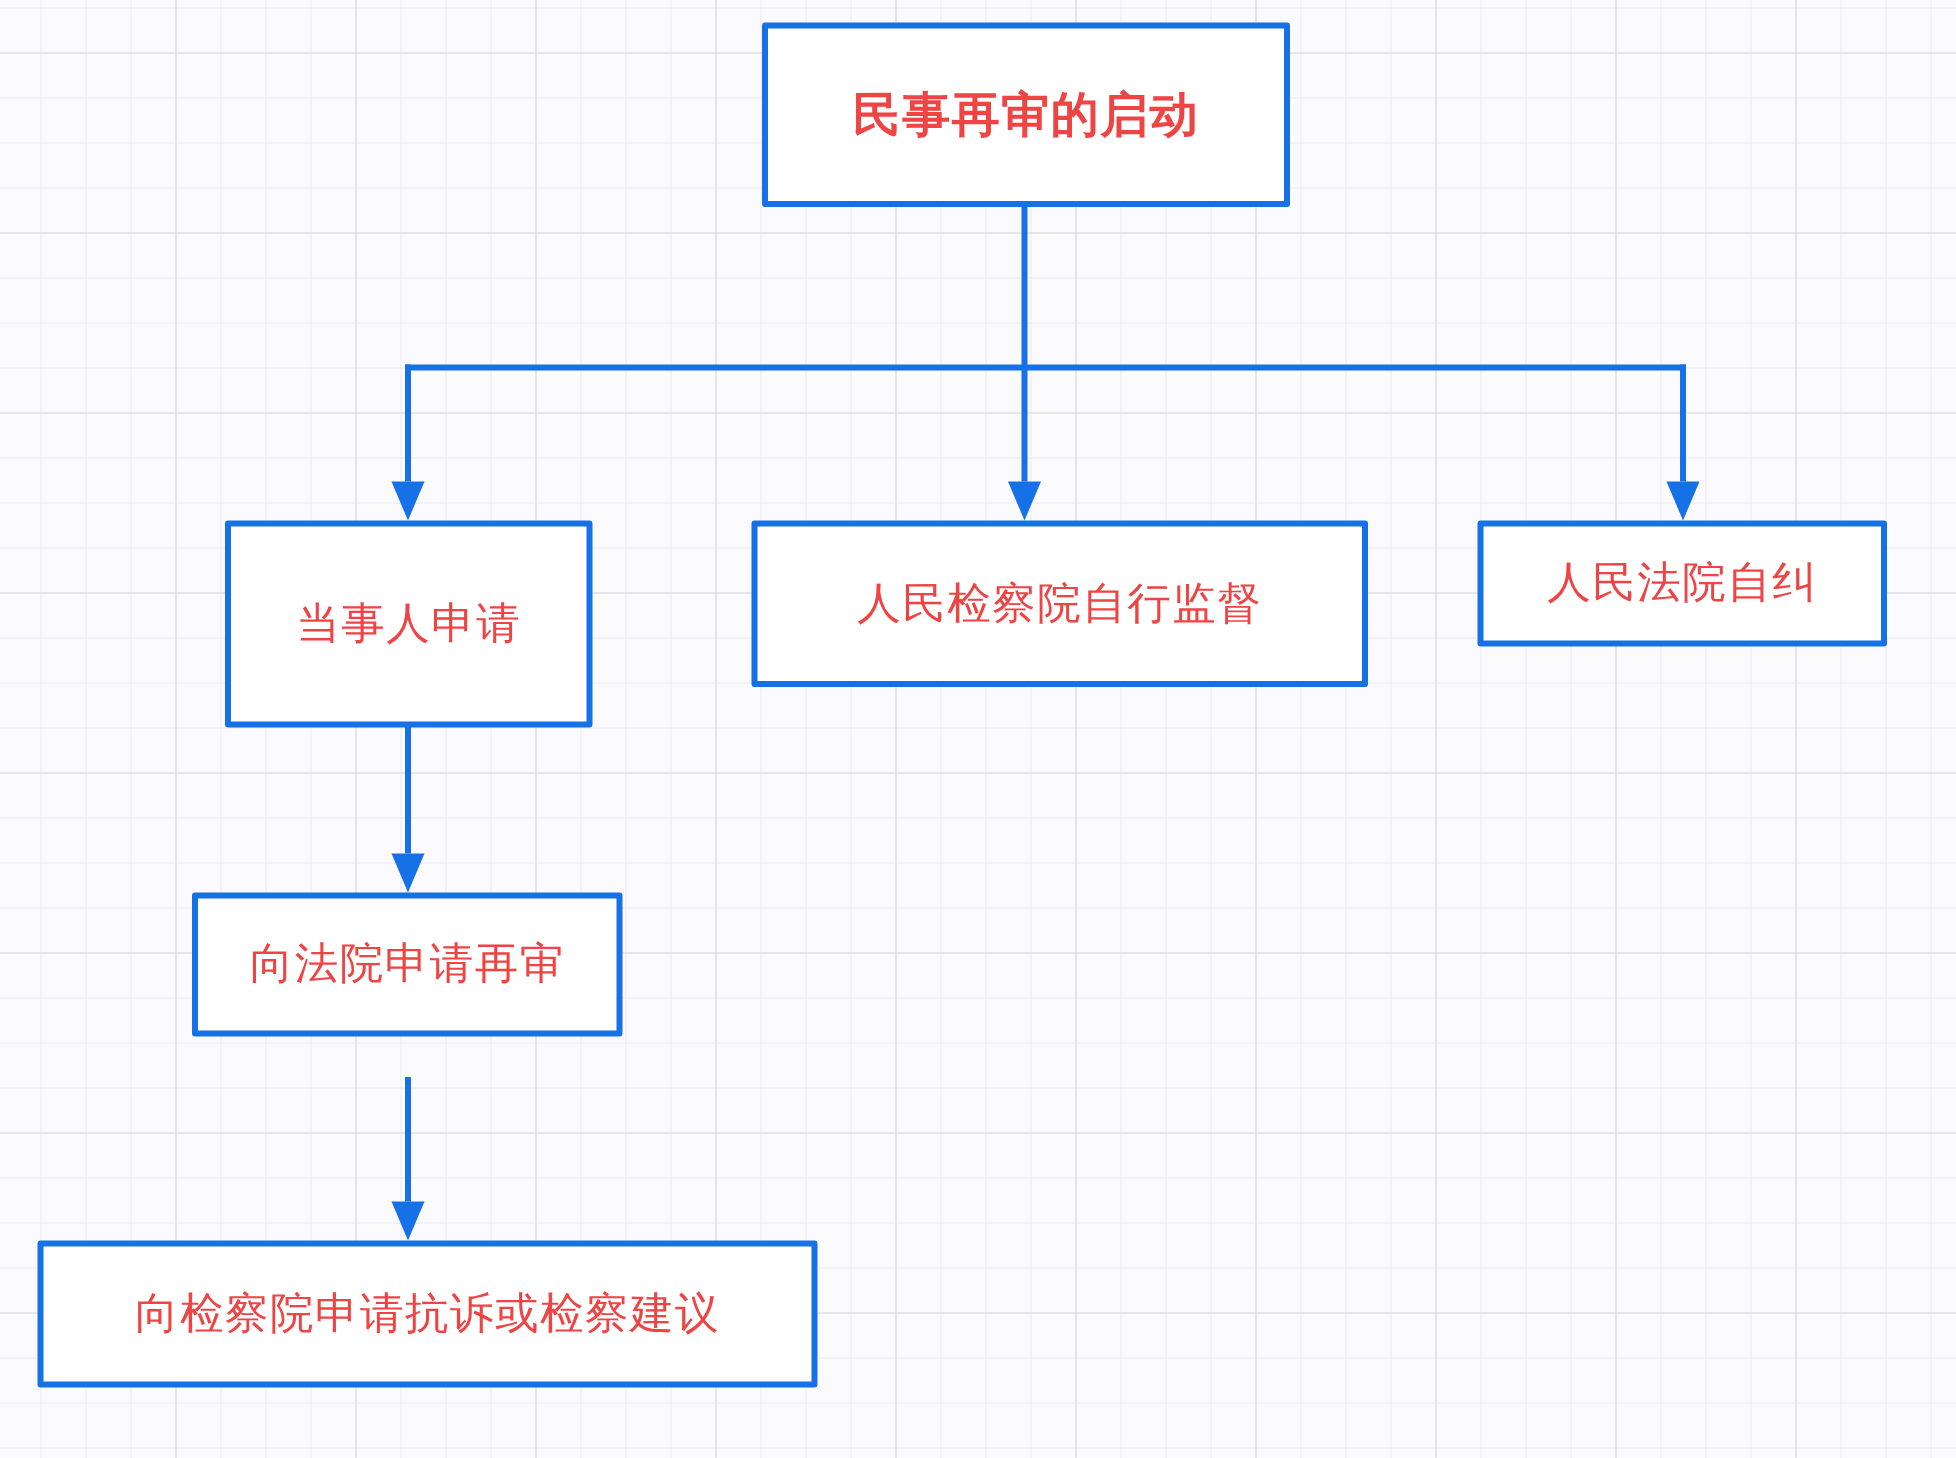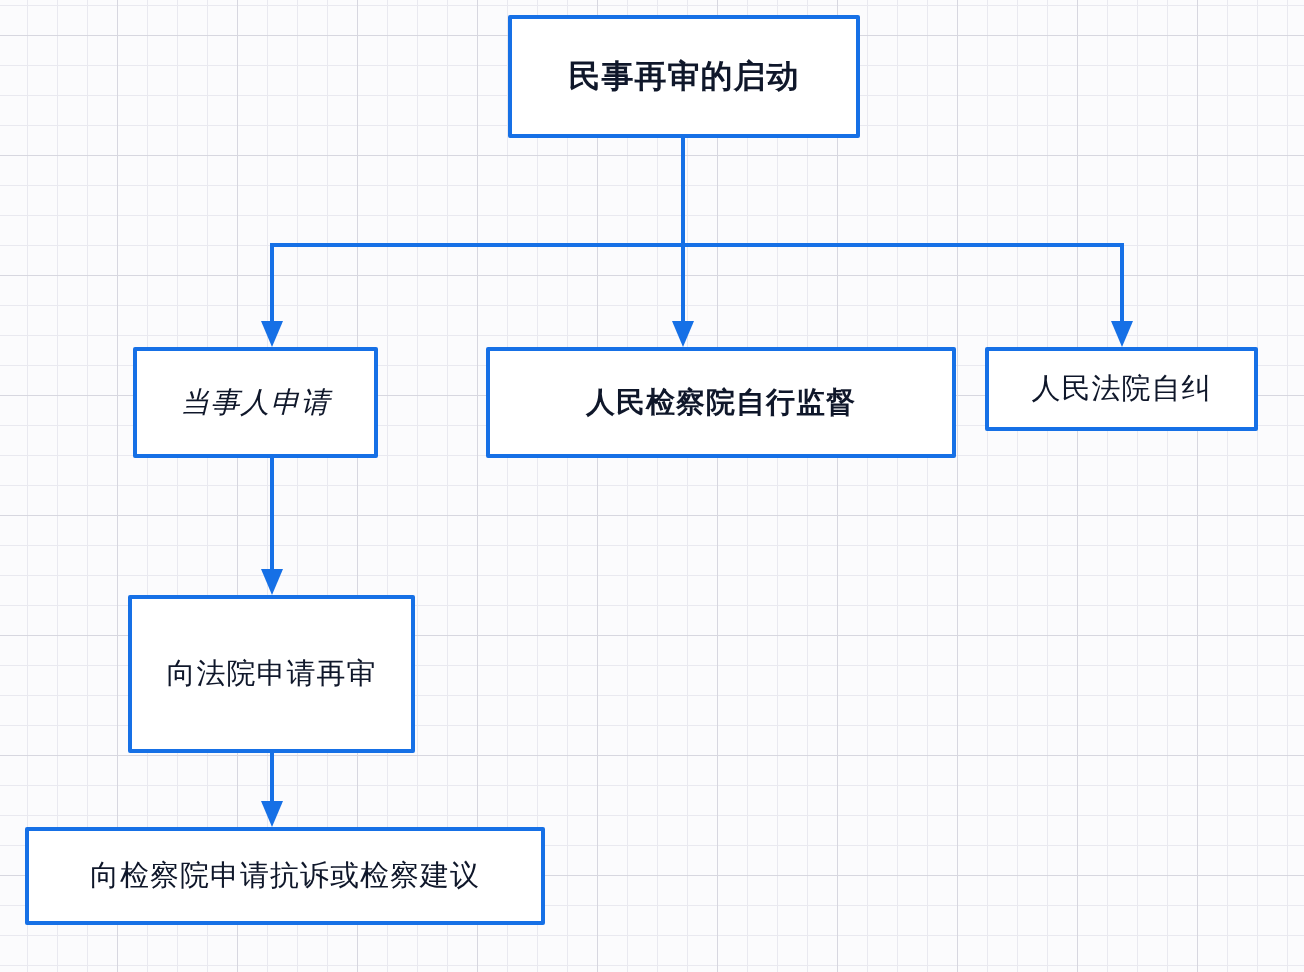--- a/index.html
+++ b/index.html
@@ -24,21 +24,21 @@
   .node {
     position: absolute;
     box-sizing: border-box;
     background: #ffffff;
     border: 4px solid #1670e6;
     border-radius: 2px;
     display: flex;
     align-items: center;
     justify-content: center;
     text-align: center;
-    color: #0f172a;
+    color: #ef4444;
     font-size: 29px;
     letter-spacing: 1px;
     cursor: default;
   }
   .node .label { display: block; }
   .node.root { font-weight: bold; font-size: 32px; }
 
   .edge {
     position: absolute;
     background: #1670e6;
@@ -47,24 +47,24 @@
     position: absolute;
     width: 0;
     height: 0;
     border-left: 11px solid transparent;
     border-right: 11px solid transparent;
     border-top: 26px solid #1670e6;
   }
 
   
   #node-root        { left: 508px; top: 15px;  width: 352px; height: 123px; }
-  #node-party       { left: 133px; top: 347px; width: 245px; height: 111px; font-style: italic; }
-  #node-procuracy   { left: 486px; top: 347px; width: 470px; height: 111px; font-weight: bold; }
+  #node-party       { left: 150px; top: 347px; width: 245px; height: 138px; }
+  #node-procuracy   { left: 501px; top: 347px; width: 411px; height: 111px; }
   #node-court-self  { left: 985px; top: 347px; width: 273px; height: 84px; }
-  #node-apply-court { left: 128px; top: 595px; width: 287px; height: 158px; }
+  #node-apply-court { left: 128px; top: 595px; width: 287px; height: 96px; }
   #node-apply-proc  { left: 13px;  top: 827px; width: 520px; height: 98px; margin-left: 12px;  }
 
   
   #edge-root-stem   { left: 681px;  top: 138px; width: 4px;   height: 183px; }
   #edge-rail        { left: 270px;  top: 243px; width: 854px; height: 4px;   }
   #edge-drop-left   { left: 270px;  top: 243px; width: 4px;   height: 78px;  }
   #edge-drop-right  { left: 1120px; top: 243px; width: 4px;   height: 78px;  }
   #edge-party-down  { left: 270px;  top: 458px; width: 4px;   height: 111px; }
   #edge-court-down  { left: 270px;  top: 718px; width: 4px;   height: 83px;  }
 

